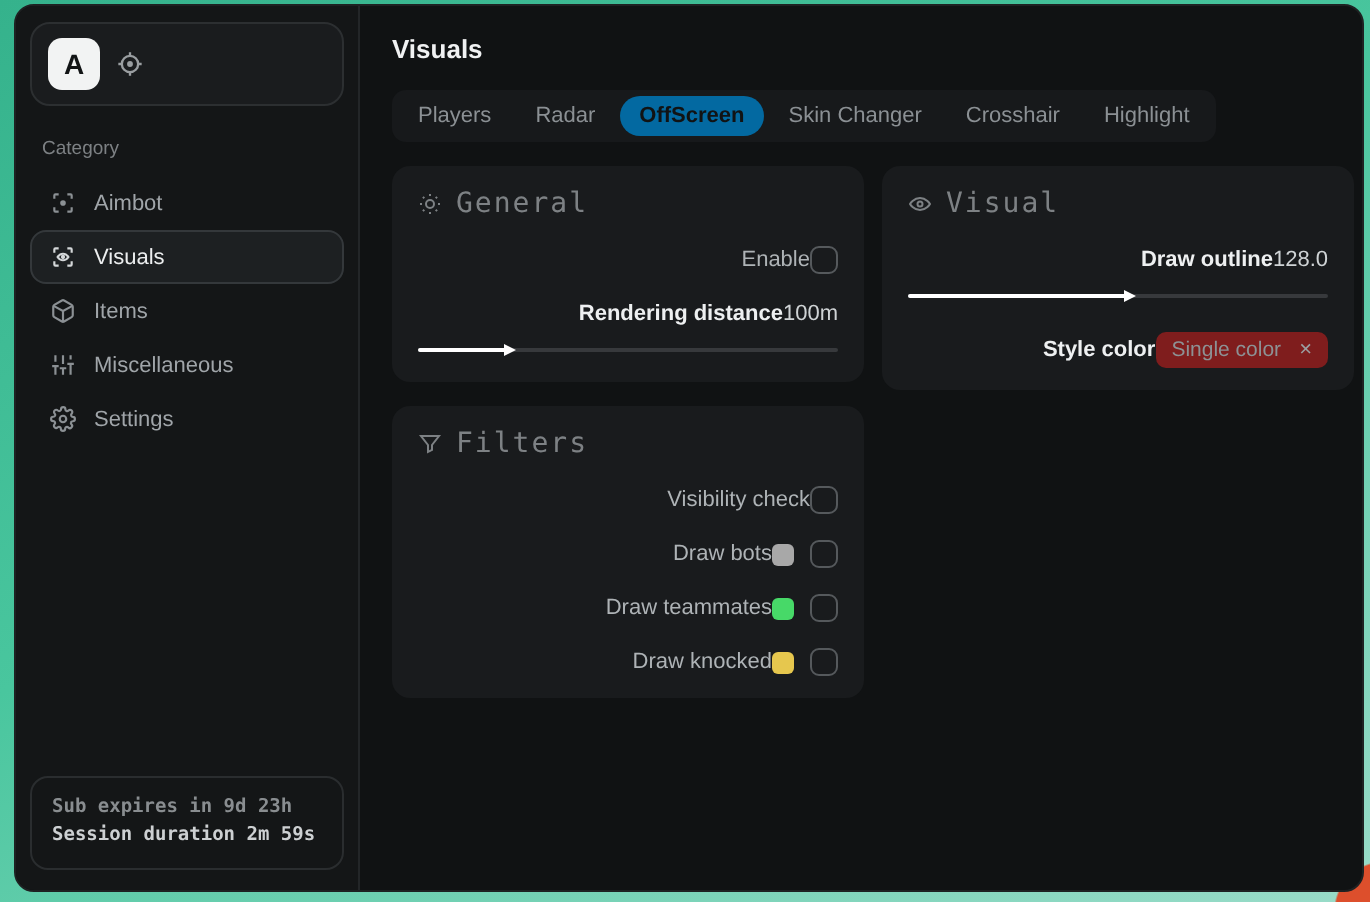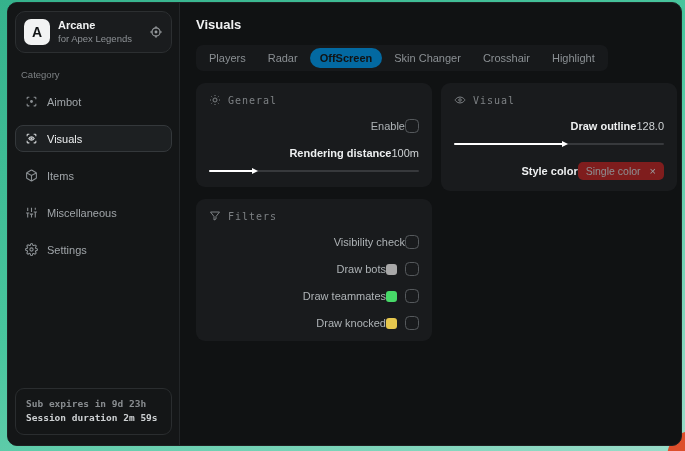--- a/index.html
+++ b/index.html
@@ -28,21 +28,21 @@
   }
   .logo {
     width:26px; height:26px; border-radius:7px; background:#f2f3f3; color:#121415;
     font-weight:bold; font-size:14px; display:flex; align-items:center; justify-content:center;
   }
   .brand-text { flex:1; line-height:1.25; }
   .brand-name { color:#f0f1f2; font-size:11px; font-weight:bold; }
   .brand-sub  { color:#8e9296; font-size:9.5px; }
   .brand-ico { color:#9a9ea1; display:flex; }
   .cat-label { color:#7d8184; font-size:9.5px; margin:16px 6px 8px 6px; }
-  .nav { display:flex; flex-direction:column; gap:10px; }
+  .nav { display:flex; flex-direction:column; gap:0; }
   .nav-item {
     display:flex; align-items:center; gap:9px; height:27px; padding:0 9px;
     color:#a0a5a9; font-size:11px; border:1px solid transparent; border-radius:8px;
     cursor:pointer;
   }
   .nav-item .ni { display:flex; color:#8b9094; }
   .nav-item.sel { background:#1d2022; border-color:#34383b; color:#eceeef; }
   .nav-item.sel .ni { color:#d4d7d9; }
   .side-footer {
     margin-top:auto; border:1px solid #2a2d2f; border-radius:9px;
@@ -62,21 +62,21 @@
     white-space:nowrap;
   }
   .tab.sel { background:#0369a1; color:#111314; font-weight:600; }
   .content { margin-top:12px; display:flex; gap:9px; align-items:flex-start; }
   .col { display:flex; flex-direction:column; gap:12px; width:236px; }
   .panel {
     background:#191b1d; border-radius:9px; padding:11px 13px; width:236px;
   }
   .panel-head {
     display:flex; align-items:center; gap:7px; color:#7d8184;
-    font-family:"DejaVu Sans Mono", monospace; font-size:10px; letter-spacing:1px;
+    font-family:"DejaVu Sans Mono", monospace; font-size:14px; letter-spacing:1px;
   }
   .panel-head .pi { display:flex; color:#7d8184; }
   .row {
     margin-top:13px; display:flex; align-items:center; justify-content:flex-end;
     min-height:14px;
   }
   .lbl    { color:#aeb3b6; font-size:11px; }
   .lbl-b  { color:#eef0f1; font-size:11px; font-weight:bold; }
   .val    { color:#cfd3d5; font-size:11px; }
   .checkbox {
@@ -107,24 +107,20 @@
 </style>
 </head>
 <body>
 
 <div class="window">
 
   <div class="sidebar">
 
     <div class="brand-card">
       <div class="logo">A</div>
-      <div class="brand-text">
-        <div class="brand-name">Arcane</div>
-        <div class="brand-sub">for Apex Legends</div>
-      </div>
       <span class="brand-ico">
         <svg width="14" height="14" viewBox="0 0 24 24" fill="none" stroke="currentColor" stroke-width="2">
           <circle cx="12" cy="12" r="7"></circle>
             <circle cx="12" cy="12" r="1.5" fill="currentColor"></circle>
           <path d="M12 2v4M12 18v4M2 12h4M18 12h4"></path>
         </svg>
       </span>
     </div>
 
     <div class="cat-label">Category</div>

